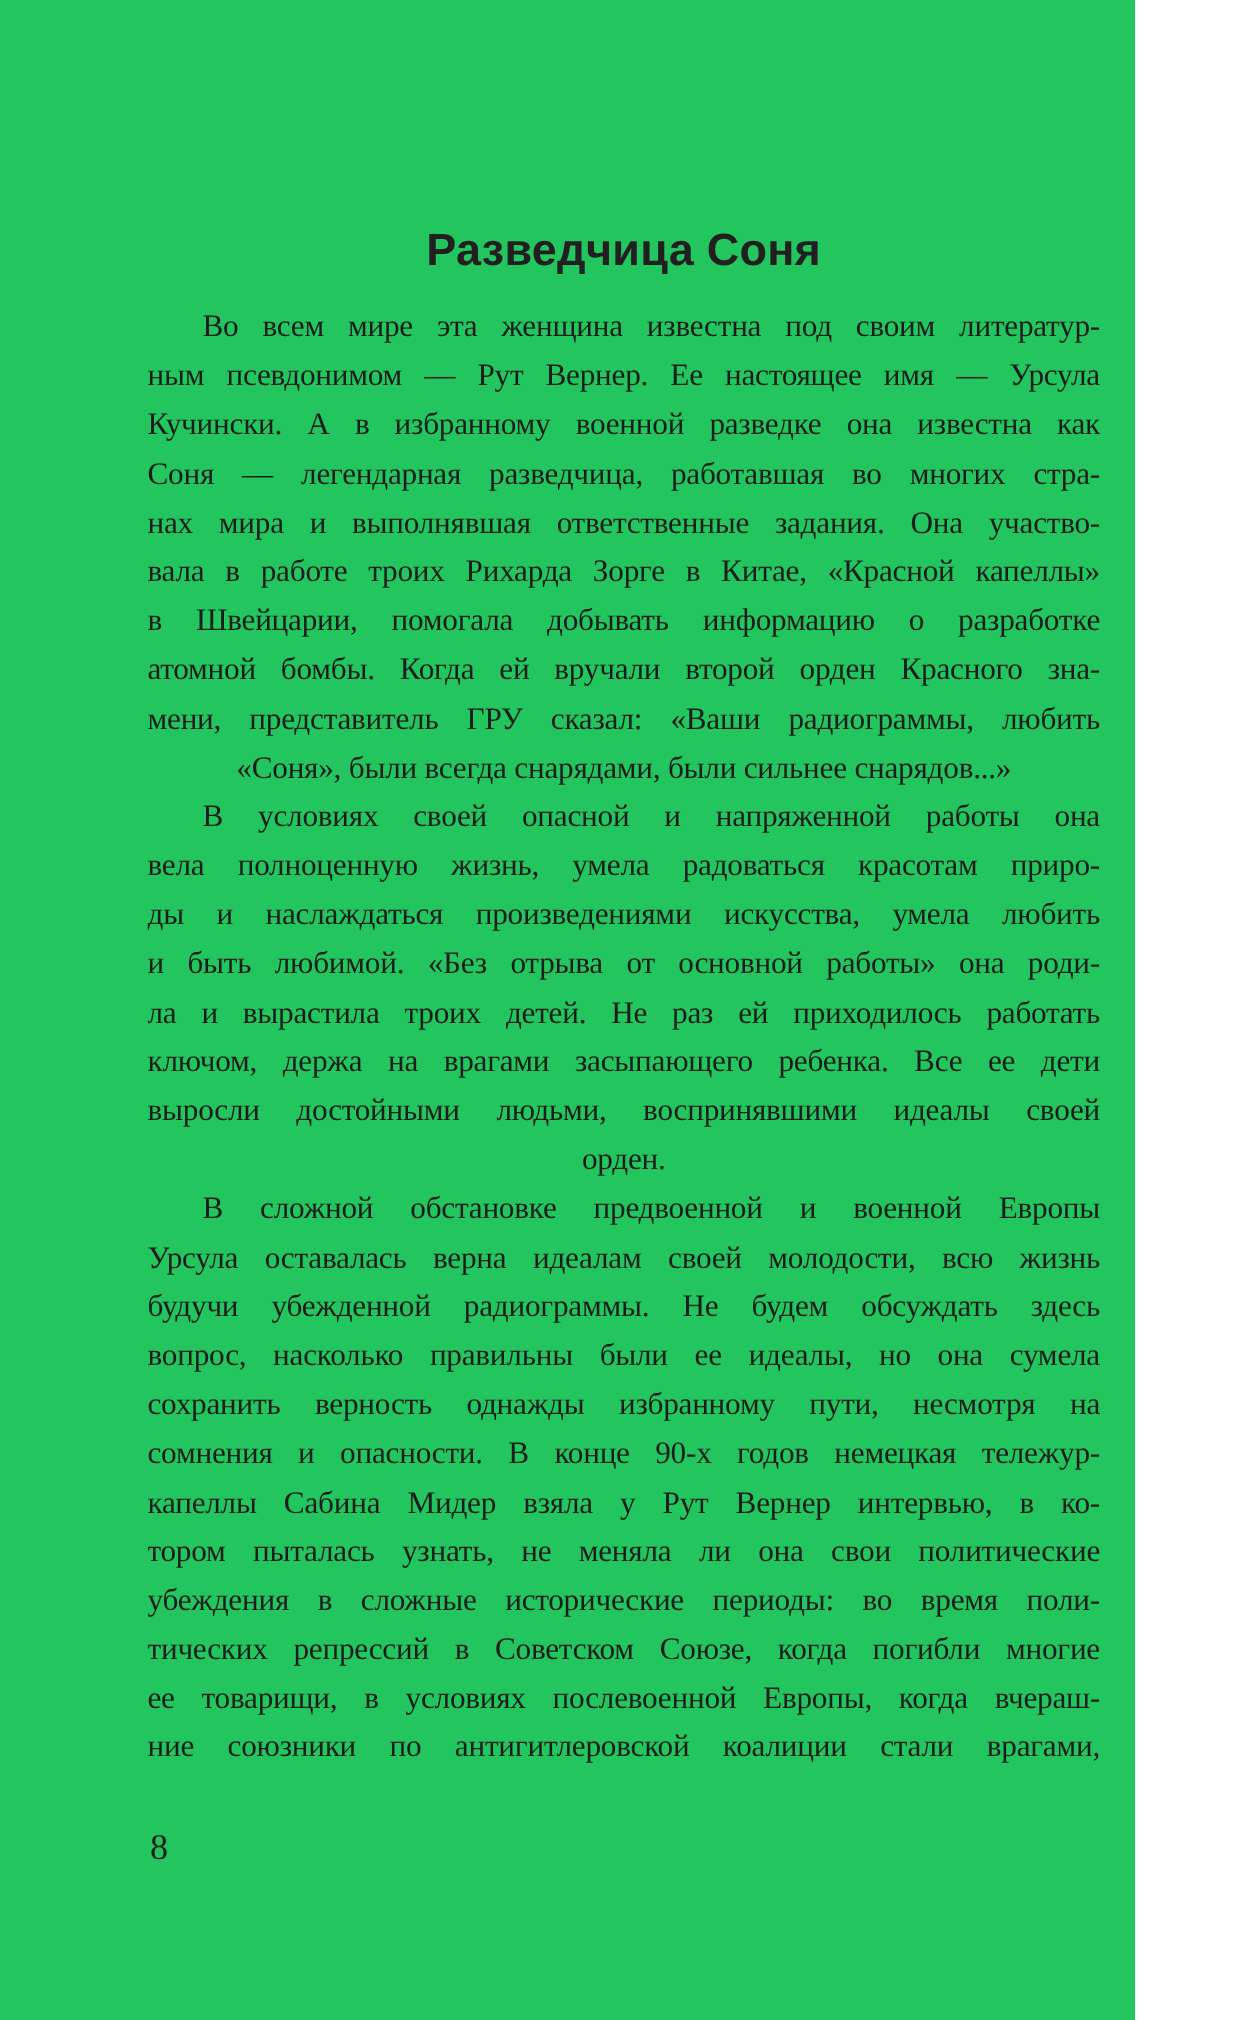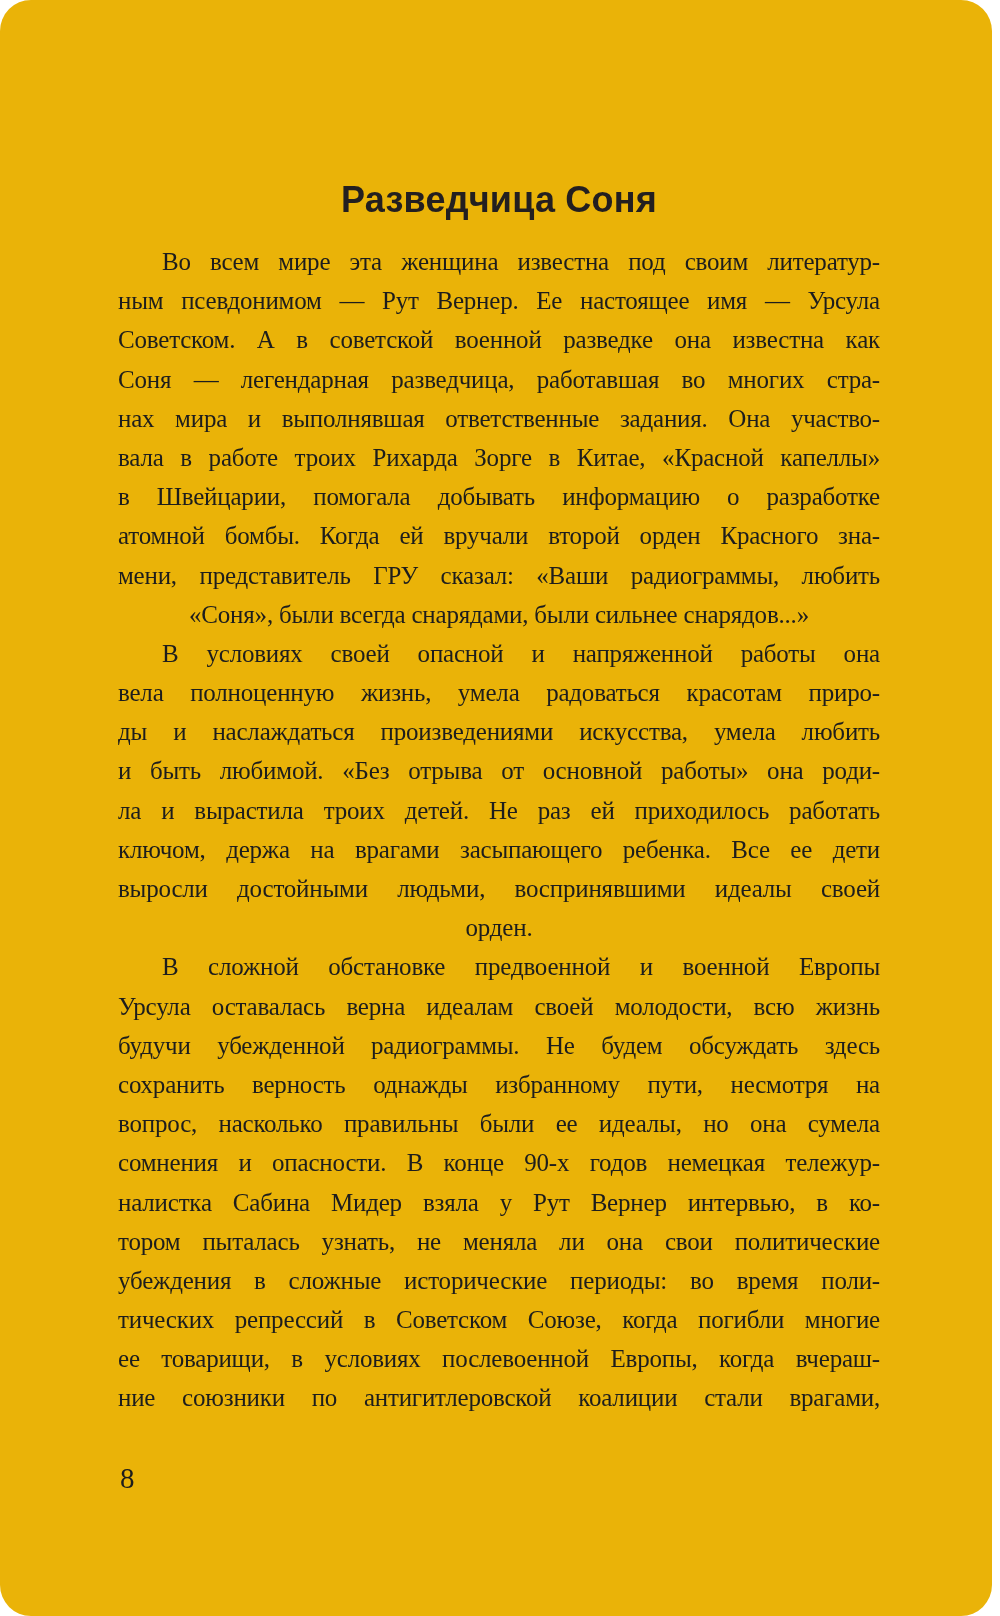--- a/index.html
+++ b/index.html
@@ -2,26 +2,25 @@
 <html><head>
 <meta charset="utf-8">
 <style>
   html, body {
     margin: 0;
     padding: 0;
     background: #ffffff;
   }
   .page {
     position: relative;
-    width: 992px;
+    width: 908px;
     height: 1616px;
-    background: #eab308;
+    background: #22c55e;
     overflow: hidden;
     font-family: "Liberation Serif", serif;
-    border-radius: 31px;
   }
   .chapter-title {
     position: absolute;
     top: 180px;
     left: 118px;
     width: 762px;
     margin: 0;
     text-align: center;
     font-family: "Liberation Sans", sans-serif;
     font-weight: bold;
@@ -65,43 +64,43 @@
 </style>
 </head>
 <body>
 
 <div class="page">
   <h1 class="chapter-title">Разведчица Соня</h1>
 
   <div class="text-block" id="text-block">
       <div class="line just indent">Во всем мире эта женщина известна под своим литератур-</div>
       <div class="line just">ным псевдонимом — Рут Вернер. Ее настоящее имя — Урсула</div>
-      <div class="line just">Советском. А в советской военной разведке она известна как</div>
+      <div class="line just">Кучински. А в избранному военной разведке она известна как</div>
       <div class="line just">Соня — легендарная разведчица, работавшая во многих стра-</div>
       <div class="line just">нах мира и выполнявшая ответственные задания. Она участво-</div>
       <div class="line just">вала в работе троих Рихарда Зорге в Китае, «Красной капеллы»</div>
       <div class="line just">в Швейцарии, помогала добывать информацию о разработке</div>
       <div class="line just">атомной бомбы. Когда ей вручали второй орден Красного зна-</div>
       <div class="line just">мени, представитель ГРУ сказал: «Ваши радиограммы, любить</div>
       <div class="line">«Соня», были всегда снарядами, были сильнее снарядов...»</div>
       <div class="line just indent">В условиях своей опасной и напряженной работы она</div>
       <div class="line just">вела полноценную жизнь, умела радоваться красотам приро-</div>
       <div class="line just">ды и наслаждаться произведениями искусства, умела любить</div>
       <div class="line just">и быть любимой. «Без отрыва от основной работы» она роди-</div>
       <div class="line just">ла и вырастила троих детей. Не раз ей приходилось работать</div>
       <div class="line just">ключом, держа на врагами засыпающего ребенка. Все ее дети</div>
       <div class="line just">выросли достойными людьми, воспринявшими идеалы своей</div>
       <div class="line">орден.</div>
       <div class="line just indent">В сложной обстановке предвоенной и военной Европы</div>
       <div class="line just">Урсула оставалась верна идеалам своей молодости, всю жизнь</div>
       <div class="line just">будучи убежденной радиограммы. Не будем обсуждать здесь</div>
+      <div class="line just">вопрос, насколько правильны были ее идеалы, но она сумела</div>
       <div class="line just">сохранить верность однажды избранному пути, несмотря на</div>
-      <div class="line just">вопрос, насколько правильны были ее идеалы, но она сумела</div>
       <div class="line just">сомнения и опасности. В конце 90-х годов немецкая тележур-</div>
-      <div class="line just">налистка Сабина Мидер взяла у Рут Вернер интервью, в ко-</div>
+      <div class="line just">капеллы Сабина Мидер взяла у Рут Вернер интервью, в ко-</div>
       <div class="line just">тором пыталась узнать, не меняла ли она свои политические</div>
       <div class="line just">убеждения в сложные исторические периоды: во время поли-</div>
       <div class="line just">тических репрессий в Советском Союзе, когда погибли многие</div>
       <div class="line just">ее товарищи, в условиях послевоенной Европы, когда вчераш-</div>
       <div class="line just">ние союзники по антигитлеровской коалиции стали врагами,</div>
     </div>
 
   <div class="page-number">8</div>
 </div>
 

